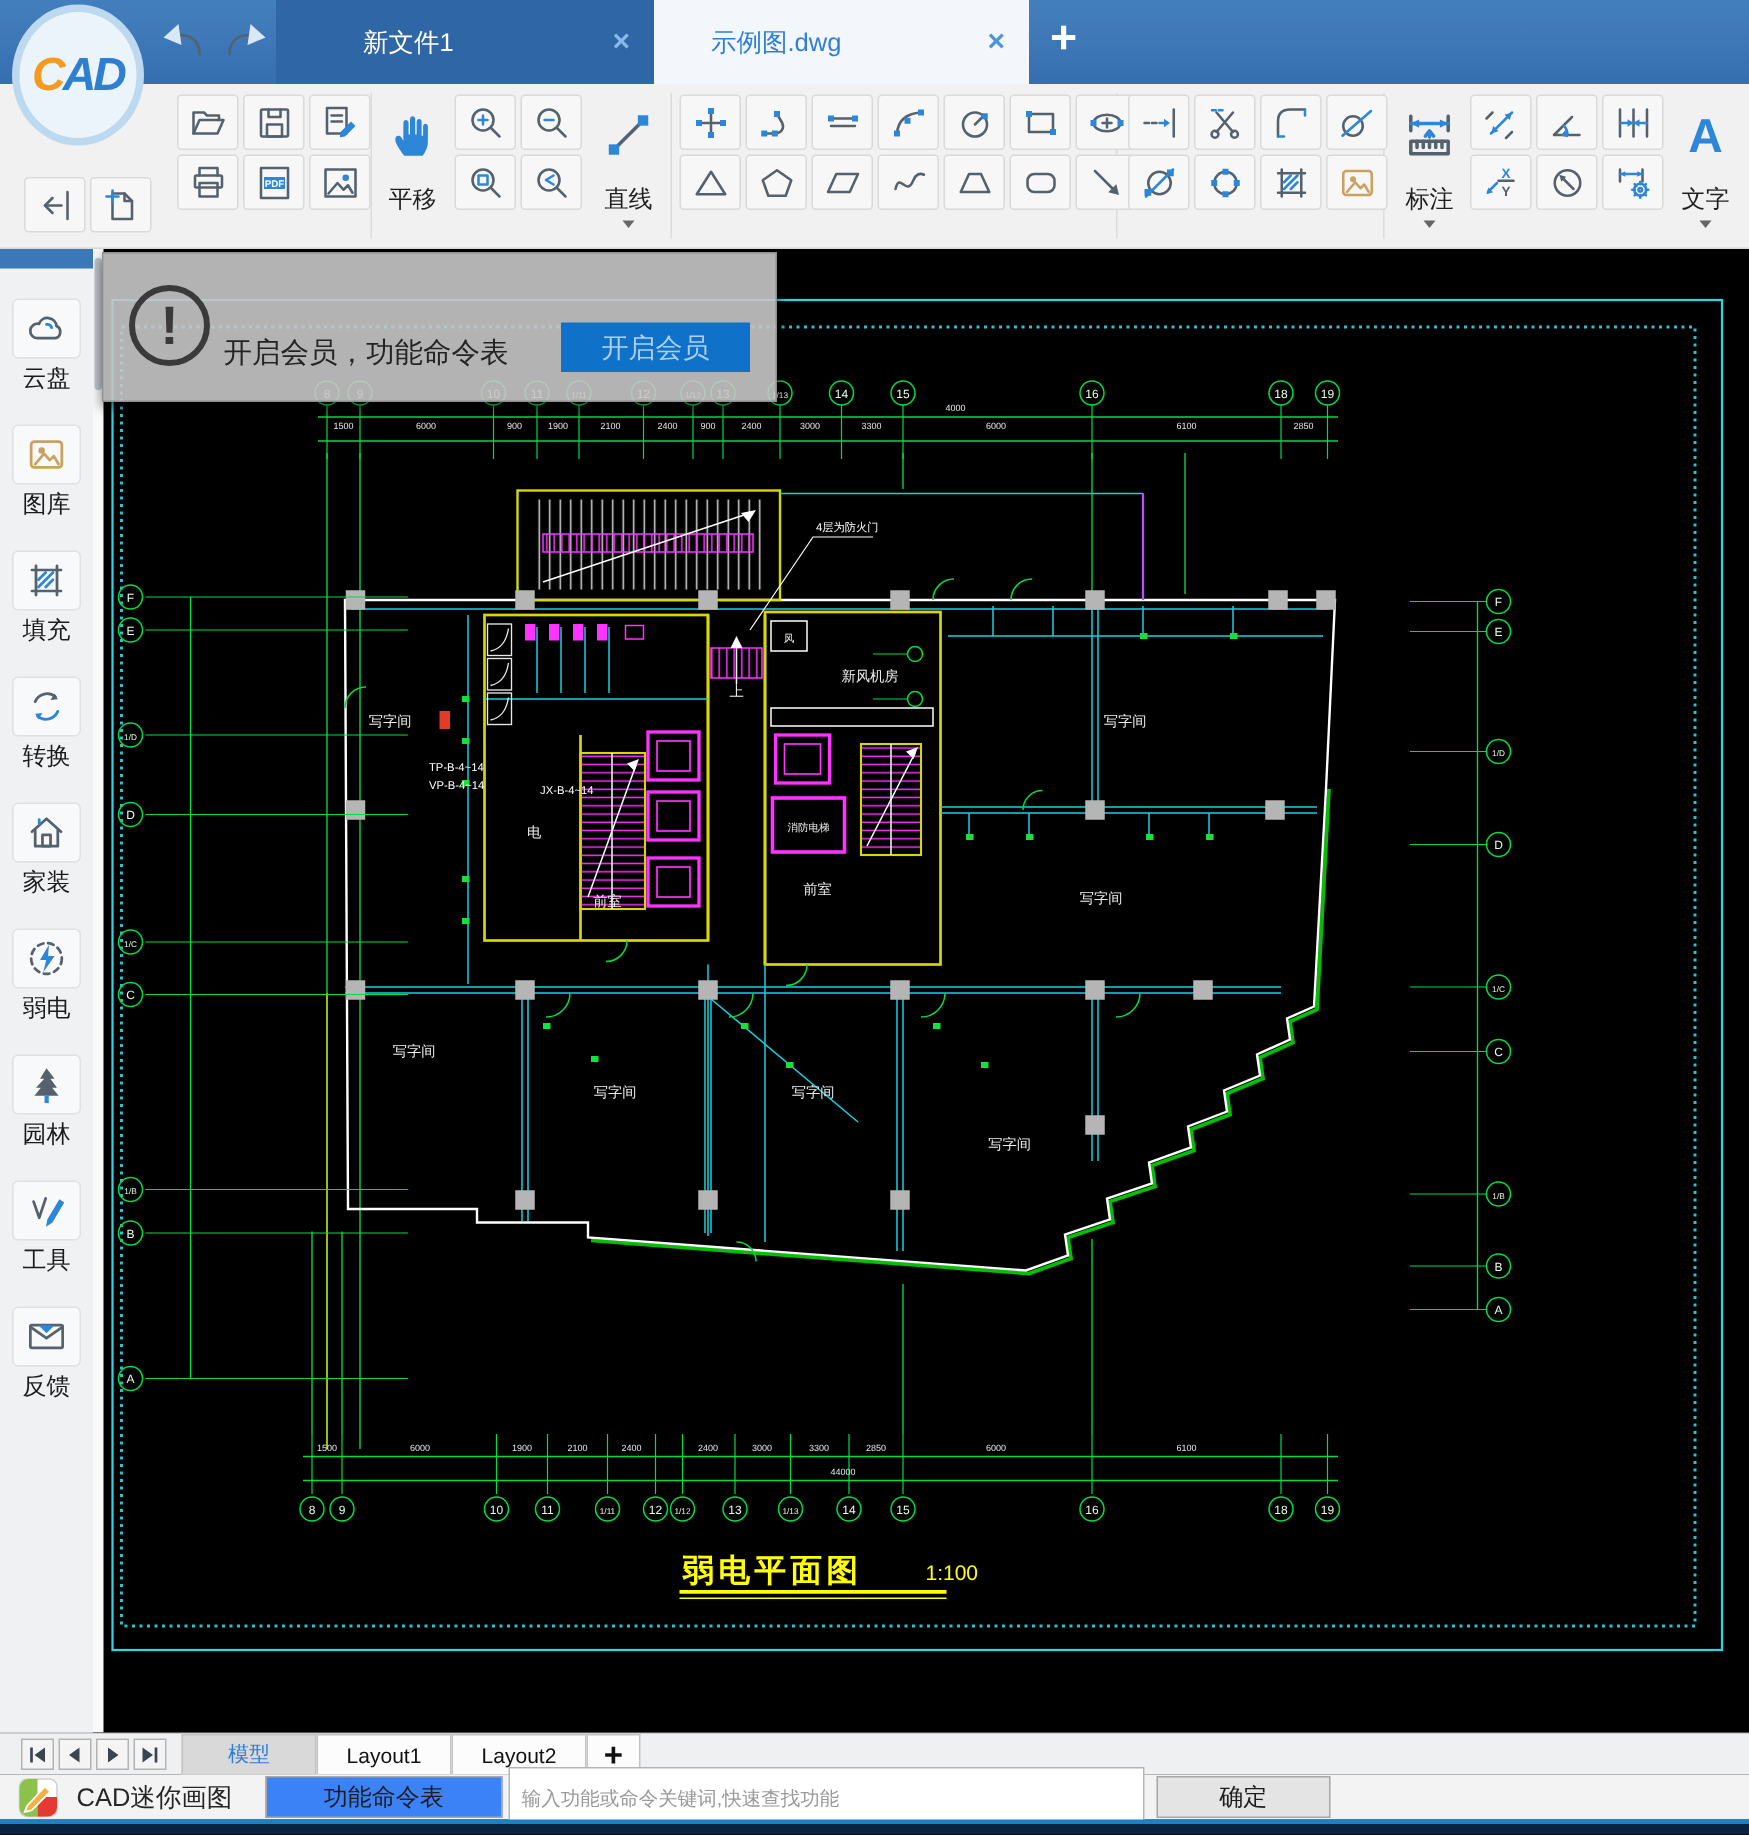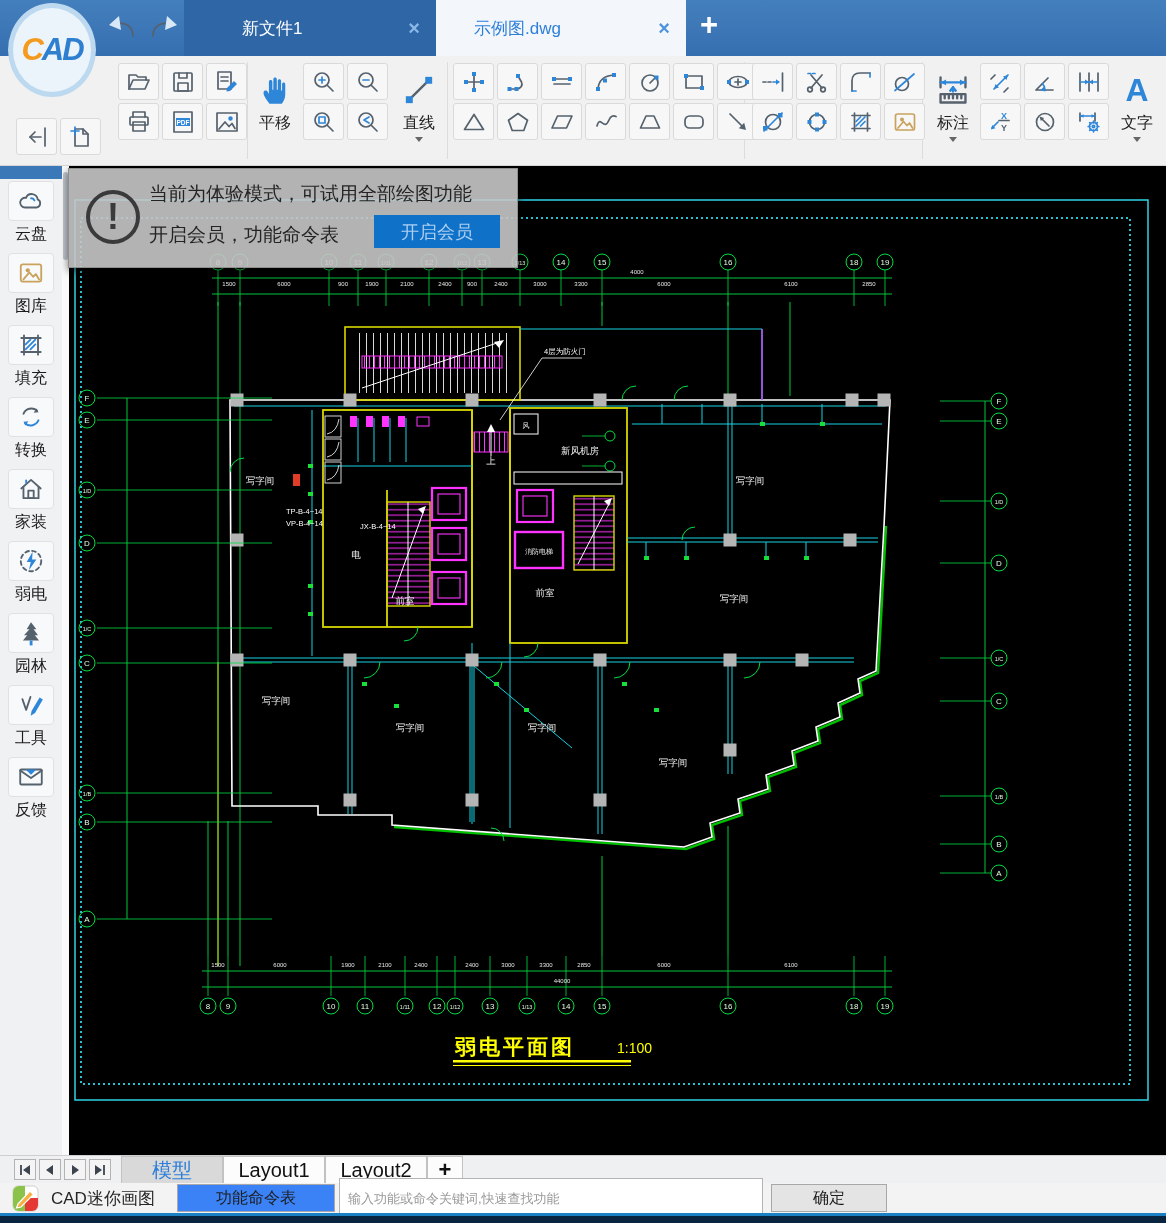--- a/index.html
+++ b/index.html
@@ -25,31 +25,31 @@
   .add-tab { color:#fff; font-size:31px; font-weight:bold; display:flex; align-items:center; padding:0 0 6px 14px; cursor:pointer; }
 
   
   .toolbar { position:relative; height:110px; background:#f1f1f1; border-bottom:1px solid #d6d6d6; flex:none; z-index:40; }
   .tdiv { position:absolute; top:6px; height:97px; border-left:1px solid #dcdcdc; }
   .tgrid { position:absolute; display:grid; grid-gap:3px; }
   .tbtn { width:41px; height:37px; border:1px solid #dadada; border-radius:3px; background:#f7f7f7;
     display:flex; align-items:center; justify-content:center; cursor:pointer; }
   .tool-big { position:absolute; width:50px; display:flex; flex-direction:column; align-items:center; cursor:pointer; }
   .tool-big .big-ic { height:44px; display:flex; align-items:center; justify-content:center; }
-  .tool-big .big-lb { font-size:16px; color:#1f1f1f; margin-top:1px; white-space:nowrap; }
+  .tool-big .big-lb { font-size:16px; color:#1f1f1f; margin-top:11px; white-space:nowrap; }
   .caret { width:0; height:0; border-left:4px solid transparent; border-right:4px solid transparent; border-top:5px solid #666; margin-top:3px; }
   .ic path,.ic rect,.ic circle,.ic ellipse { fill:none; stroke:#55616d; stroke-width:1.7; stroke-linecap:round; stroke-linejoin:round; }
   .ic .b { stroke:#2e86d9; } .ic .bf { fill:#2e86d9; stroke:none; } .ic .gf { fill:#55616d; stroke:none; }
   .ic .tn { stroke:#c9a25e; } .ic .tnf { fill:#c9a25e; stroke:none; } .ic text { stroke:none; }
 
   
   .main { display:flex; height:989px; flex:none; }
   .sidebar { width:62px; background:#f0f1f3; position:relative; flex:none; }
   .side-strip { height:13px; background:#3b78b8; }
-  .side-item { width:56px; margin:2px auto 8px; text-align:center; cursor:pointer; }
+  .side-item { width:56px; margin:20px auto 8px; text-align:center; cursor:pointer; }
   .side-btn { width:46px; height:40px; border:1px solid #e1e1e1; border-radius:4px; background:#f8f9fa; margin:0 auto;
     display:flex; align-items:center; justify-content:center; }
   .side-label { font-size:16px; color:#1b1b1b; margin-top:3px; }
 
   .canvasWrap { position:relative; width:1104px; height:989px; background:#000; overflow:hidden; }
   .vscroll { position:absolute; left:0; top:0; width:7px; height:100%; background:#fafafa; z-index:5; }
   .vthumb { position:absolute; left:1px; top:6px; width:5px; height:88px; background:#c0c6cd; border-radius:3px; }
   svg.plan { position:absolute; left:0; top:0; }
 
   
@@ -59,21 +59,21 @@
     color:#3a3a3a; font-size:36px; font-weight:bold; display:flex; align-items:center; justify-content:center; }
   .banner-l1 { position:absolute; left:80px; top:12px; font-size:19px; color:#242424; }
   .banner-l2 { position:absolute; left:80px; top:53px; font-size:19px; color:#242424; }
   .banner-btn { position:absolute; left:305px; top:46px; width:126px; height:33px; background:#0f72c8; color:#aecff2;
     font-size:18px; display:flex; align-items:center; justify-content:center; cursor:pointer; }
 
   
   .layoutbar { height:28px; background:#eef0f1; border-top:1px solid #cfcfcf; display:flex; align-items:stretch; flex:none; }
   .lnav { display:flex; align-items:center; gap:3px; margin:0 10px 0 14px; }
   .lnav .nb { width:22px; height:21px; background:#f4f4f4; border:1px solid #b3b3b3; display:flex; align-items:center; justify-content:center; cursor:pointer; }
-  .ltab { width:102px; display:flex; align-items:center; justify-content:center; font-size:20px; color:#111;
+  .ltab { width:90px; display:flex; align-items:center; justify-content:center; font-size:14px; color:#111;
     background:#fcfcfc; border:1px solid #c2c2c2; border-bottom:none; cursor:pointer; }
   .ltab.active { background:#d9d9d9; color:#2e7fd9; }
   .ltab.addl { width:36px; font-size:22px; font-weight:bold; }
 
   
   .statusbar { height:30px; background:#f3f3f3; display:flex; align-items:center; padding-left:12px; flex:none; }
   .sb-app { font-size:17px; color:#262626; margin-left:12px; }
   .sb-cmd { width:158px; height:28px; background:#3b82f6; border:1px solid #a8a8a8; font-size:16px; color:#1d1d1d;
     display:flex; align-items:center; justify-content:center; margin-left:22px; cursor:pointer; }
   .sb-input { width:424px; height:40px; border:1px solid #b4b4b4; background:#fff; font-size:13px; padding:0 8px;
@@ -916,21 +916,20 @@
             <text x="500" y="817" text-anchor="middle" font-size="6" fill="#e6e6e6">44000</text>
             <text x="393" y="888" font-size="21" font-weight="bold" fill="#ffff00" letter-spacing="3">弱电平面图</text>
             <text x="555" y="887" font-size="14" fill="#ffff00">1:100</text>
             <rect x="391" y="894" width="178" height="2.5" fill="#ffff00"></rect>
             <rect x="391" y="899" width="178" height="1" fill="#ffff00"></rect>
           </g>
       </svg>
 
       <div class="banner">
         <div class="banner-icon">!</div>
-        <div class="banner-l1">当前为体验模式，可试用全部绘图功能</div>
         <div class="banner-l2">开启会员，功能命令表</div>
         <div class="banner-btn">开启会员</div>
       </div>
     </div>
   </div>
 
   <div class="layoutbar">
     <div class="lnav">
       <div class="nb">
           <svg width="14" height="14" viewBox="0 0 14 14">

